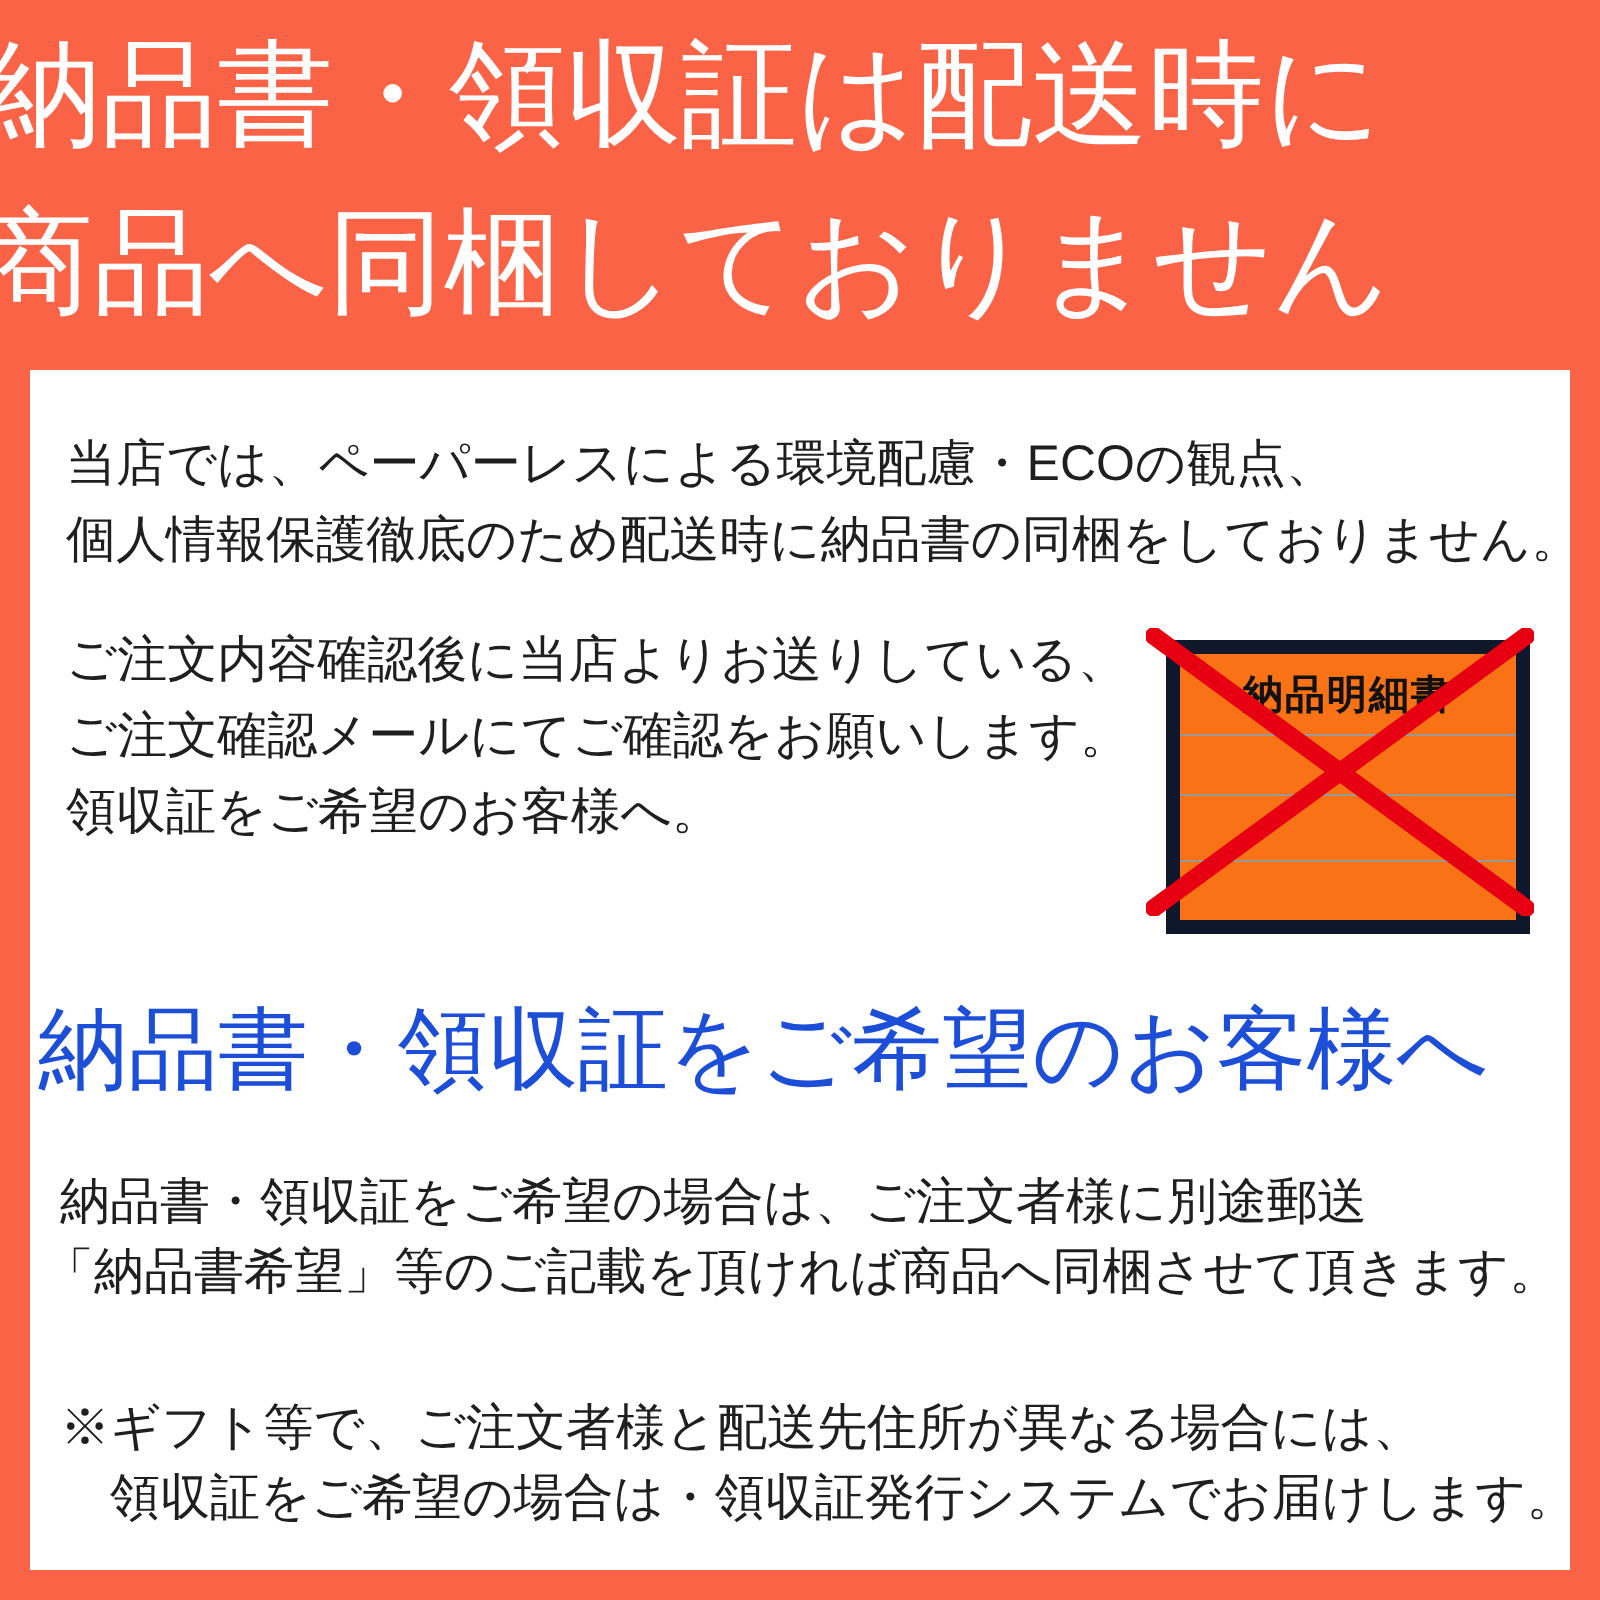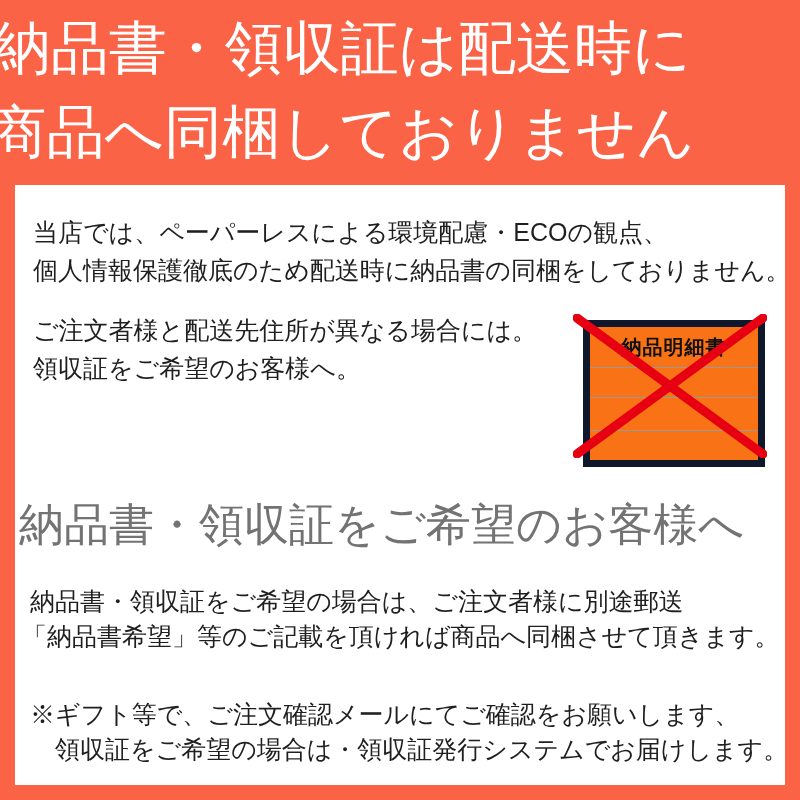--- a/index.html
+++ b/index.html
@@ -22,21 +22,21 @@
   .para{position:absolute;margin:0;font-size:25px;line-height:38px;white-space:nowrap;}
   .para span{display:block;}
   .p-intro{left:18px;top:8px;margin-top:20px;}
   .p-confirm{left:18px;top:126px;}
   .p-request{left:15px;top:398px;line-height:36px;}
   .p-request .outdent{margin-left:-8px;font-family:Liberation Serif, serif;}
   .p-gift{left:15px;top:512px;line-height:35px;}
   .heading{
     position:absolute;left:4px;top:312px;margin:0;
     font-size:45px;line-height:56px;font-weight:normal;
-    color:#737373;white-space:nowrap;
+    color:#1d4ed8;white-space:nowrap;
   }
   
   .doc-box{
     position:absolute;left:568px;top:135px;width:168px;height:133px;
     background:#f97316;border:7px solid #0f172a;z-index:1;
   }
   .doc-title{
     margin-top:7px;text-align:center;
     font-size:20px;font-weight:bold;color:#111111;letter-spacing:1px;
   }
@@ -62,21 +62,22 @@
   </div>
 
   <div class="content">
 
     <p class="para p-intro">
       <span>当店では、ペーパーレスによる環境配慮・ECOの観点、</span>
       <span>個人情報保護徹底のため配送時に納品書の同梱をしておりません。</span>
     </p>
 
     <p class="para p-confirm">
-      <span>ご注文者様と配送先住所が異なる場合には。</span>
+      <span>ご注文内容確認後に当店よりお送りしている、</span>
+      <span>ご注文確認メールにてご確認をお願いします。</span>
       <span>領収証をご希望のお客様へ。</span>
     </p>
 
     <div class="doc-box">
       <div class="doc-title">納品明細書</div>
       <div class="doc-rule rule-1"></div>
       <div class="doc-rule rule-2"></div>
       <div class="doc-rule rule-3"></div>
     </div>
     <svg class="x-svg" viewBox="0 0 194 144" aria-hidden="true">
@@ -85,18 +86,18 @@
     </svg>
 
     <h2 class="heading">納品書・領収証をご希望のお客様へ</h2>
 
     <p class="para p-request">
       <span>納品書・領収証をご希望の場合は、ご注文者様に別途郵送</span>
       <span class="outdent">「納品書希望」等のご記載を頂ければ商品へ同梱させて頂きます。</span>
     </p>
 
     <p class="para p-gift">
-      <span>※ギフト等で、ご注文確認メールにてご確認をお願いします、</span>
+      <span>※ギフト等で、ご注文者様と配送先住所が異なる場合には、</span>
       <span>　領収証をご希望の場合は・領収証発行システムでお届けします。</span>
     </p>
 
   </div>
 </div>
 
 </body></html>

